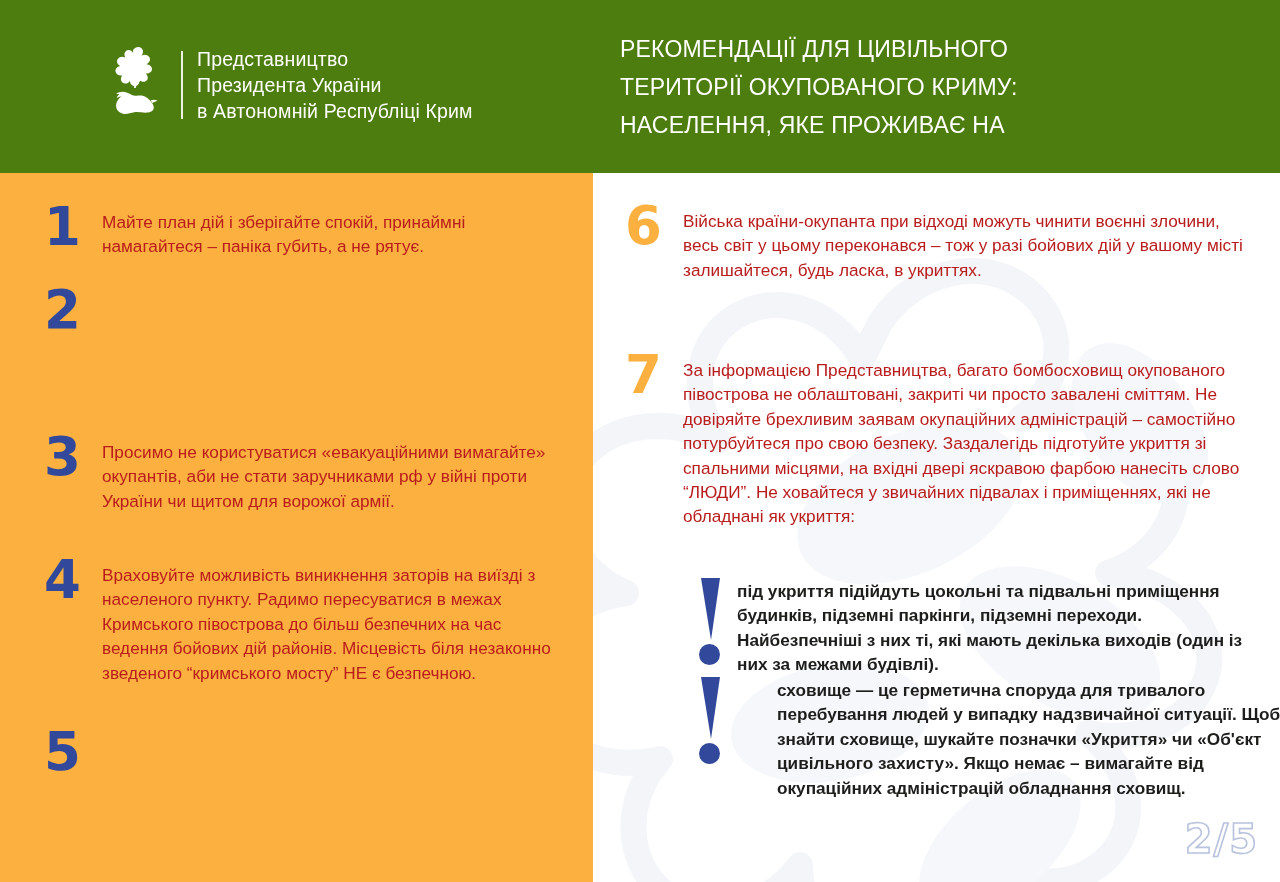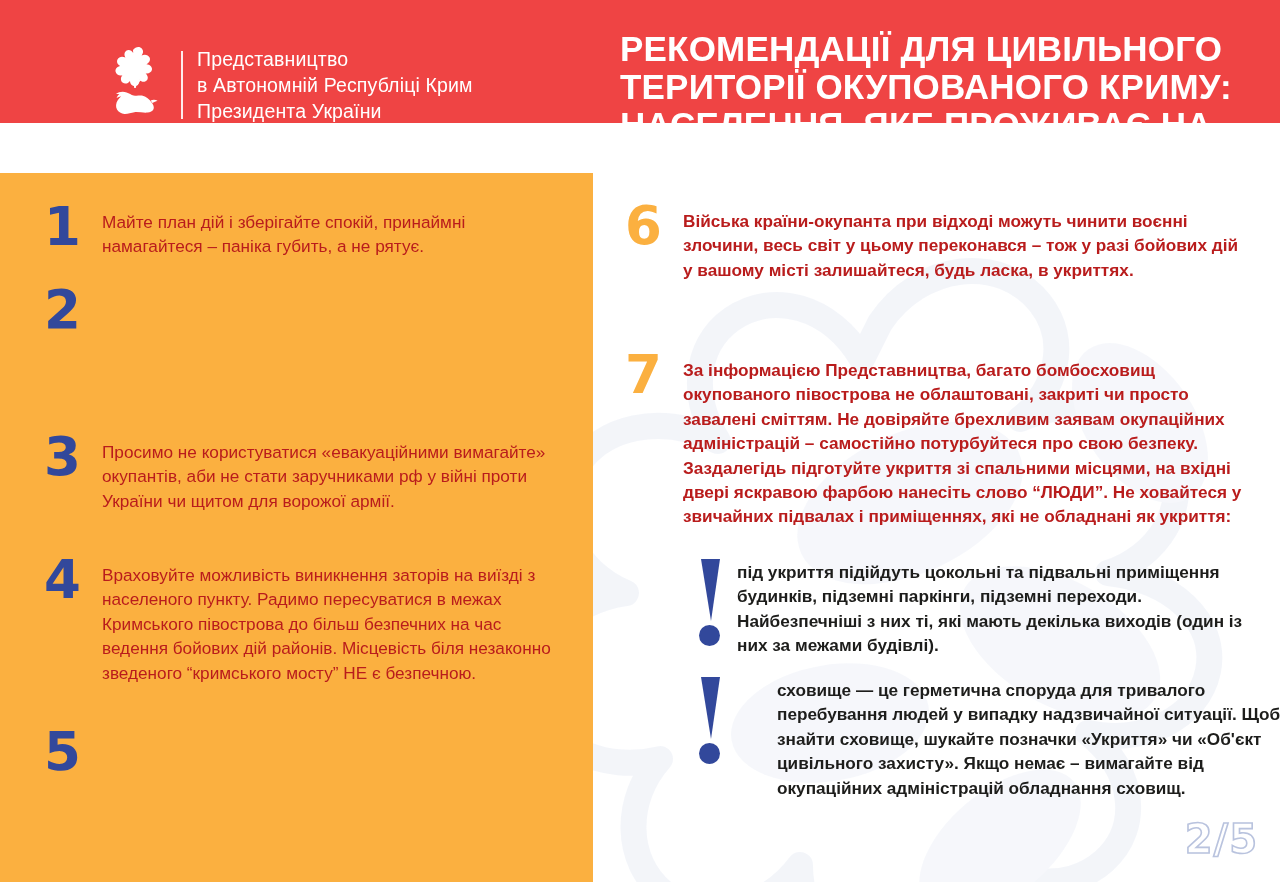--- a/index.html
+++ b/index.html
@@ -16,22 +16,22 @@
     height: 882px;
     overflow: hidden;
     background: #ffffff;
   }
 
   
   .header {
     position: absolute;
     left: 0; top: 0;
     width: 1280px;
-    height: 123px;
-    background: #ef4444;
+    height: 173px;
+    background: #4d7c0f;
     display: flex;
     align-items: center;
     box-sizing: border-box;
   }
   .brand {
     position: absolute;
     left: 103px;
     top: 44px;
     display: flex;
     align-items: center;
@@ -57,23 +57,23 @@
     font-weight: 400;
     letter-spacing: .15px;
     white-space: nowrap;
   }
   .poster-title {
     position: absolute;
     left: 620px;
     top: 30px;
     width: 620px;
     color: #ffffff;
-    font-size: 35px;
+    font-size: 23px;
     line-height: 38px;
-    font-weight: bold;
+    font-weight: normal;
     letter-spacing: .2px;
     text-transform: uppercase;
   }
   .poster-title span { display: block; }
 
   
   .left-panel {
     position: absolute;
     left: 0;
     top: 173px;
@@ -118,21 +118,21 @@
   }
   .left-panel .item-num { color: #32489b; }
   .right-panel .item-num { color: #fbb040; }
   .item-text {
     font-size: 17.2px;
     line-height: 24.4px;
     color: #b91c1c;
     font-weight: 500;
   }
   .left-panel .item-text { width: 468px; }
-  .right-panel .item-text { width: 560px; font-weight: bold; }
+  .right-panel .item-text { width: 560px; }
 
   
   .itm1 { left: 44px; top: 37px; }
   .itm2 { left: 44px; top: 120px; }
   .itm3 { left: 44px; top: 267px; }
   .itm4 { left: 44px; top: 390px; }
   .itm5 { left: 44px; top: 562px; }
 
   
   .itm6 { left: 32px; top: 36px; }
@@ -171,21 +171,21 @@
     background: #32489b;
   }
   .warn-text {
     font-size: 17.2px;
     line-height: 24.4px;
     color: #1d1d1b;
     font-weight: bold;
     width: 520px;
     padding-top: 3px;
   }
-  .warn1 { left: 100px; top: 384px; }
+  .warn1 { left: 100px; top: 403px; }
   .warn2 { left: 100px; top: 502px; gap: 40px; }
 
   
   .page-num {
     position: absolute;
     right: 22px;
     bottom: 12px;
     font-size: 40px;
     line-height: 62px;
     font-weight: bold;
@@ -207,22 +207,22 @@
           <path d="M30 6c2.4-3.2 6.6-4.2 9-1.2 1.8 2.2 1.2 4.8-.4 6.6 3.2-1.4 6.8-.6 8 2.2 1.2 2.8-.6 5.6-3.2 6.6 3.4.2 6 2.6 5.6 5.4-.4 2.8-3.4 4.4-6.4 3.8 2.4 2 3 5.2 1 7.2-2 2-5.4 1.4-7.2-.8.4 3.2-1.4 6.2-4.2 6.4-2.8.2-5.2-2.2-5.2-5.2-1.8 2.6-5.2 3.4-7.4 1.6-2.2-1.8-2.2-5.2-.2-7.4-3 .8-6.2-.6-6.8-3.4-.6-2.8 1.6-5.4 4.8-5.8-2.8-1.2-4.2-4.2-2.8-6.8 1.4-2.6 4.8-3.2 7.8-1.6-1.4-2.2-1.4-5.2.8-6.8 2.2-1.6 5.4-.8 7 2.2z"></path>
           <path d="M32.4 20c.6 0 1 .5 1 1.1l-.3 22c0 .6-.5 1-1.1 1-.6 0-1-.5-1-1.1l.3-22c0-.6.5-1 1.1-1z"></path>
           <path d="M33 28.5c2-2.6 5-4.4 8.4-5-2.6 2.2-5 4.6-7 7.6zM31.5 34c-2.2-2.4-5.2-4-8.6-4.4 2.8 2 5.2 4.2 7.4 7zM33 39c1.8-2.2 4.2-3.8 7-4.4-2.2 1.8-4.2 3.8-5.8 6z"></path>
           <path d="M13 50c3-2.4 7-2.8 10.6-1.6 2.6.8 4.6 2.4 7 3 3 .8 6.2-.2 9.2.4 3.6.8 6.4 3.6 8.6 6.4 1.6 2 3 4.4 2.2 6.8-.8 2.4-3.6 3.4-6 3.6-4.4.4-8.8-.8-13.2-.4-3.4.4-6.6 2-10 1.8-3-.2-6-1.8-7.4-4.4-1.6-2.8-1-6.4.6-9 1-1.6 2.2-3.2 3.6-4.4-1.6.4-3.2 1-4.6 1.8.6-1.6 1.6-3 2.8-4z"></path>
           <path d="M47.6 56.6c2.2-1 4.8-1 7 .2-1.8.6-3.6 1.2-5.2 2.2z"></path>
         </g>
       </svg>
       <div class="brand-divider"></div>
       <div class="brand-lines">
         <div>Представництво</div>
+        <div>Президента України</div>
         <div>в Автономній Республіці Крим</div>
-        <div>Президента України</div>
       </div>
     </div>
 
     <div class="poster-title">
       <span>РЕКОМЕНДАЦІЇ ДЛЯ ЦИВІЛЬНОГО</span>
       <span>ТЕРИТОРІЇ ОКУПОВАНОГО КРИМУ:</span>
       <span>НАСЕЛЕННЯ, ЯКЕ ПРОЖИВАЄ НА</span>
     </div>
   </div>
 

